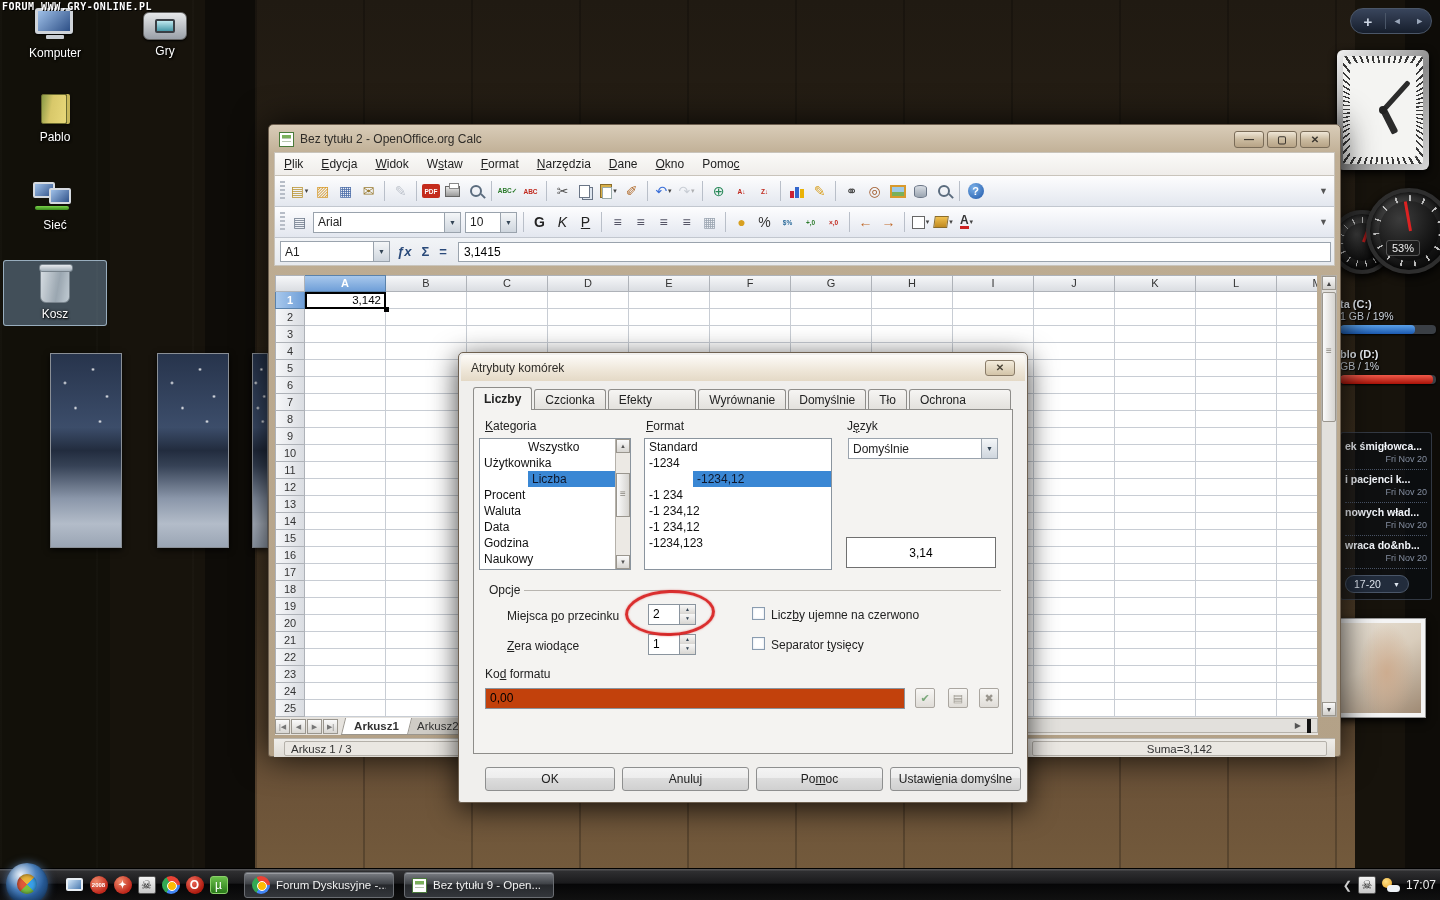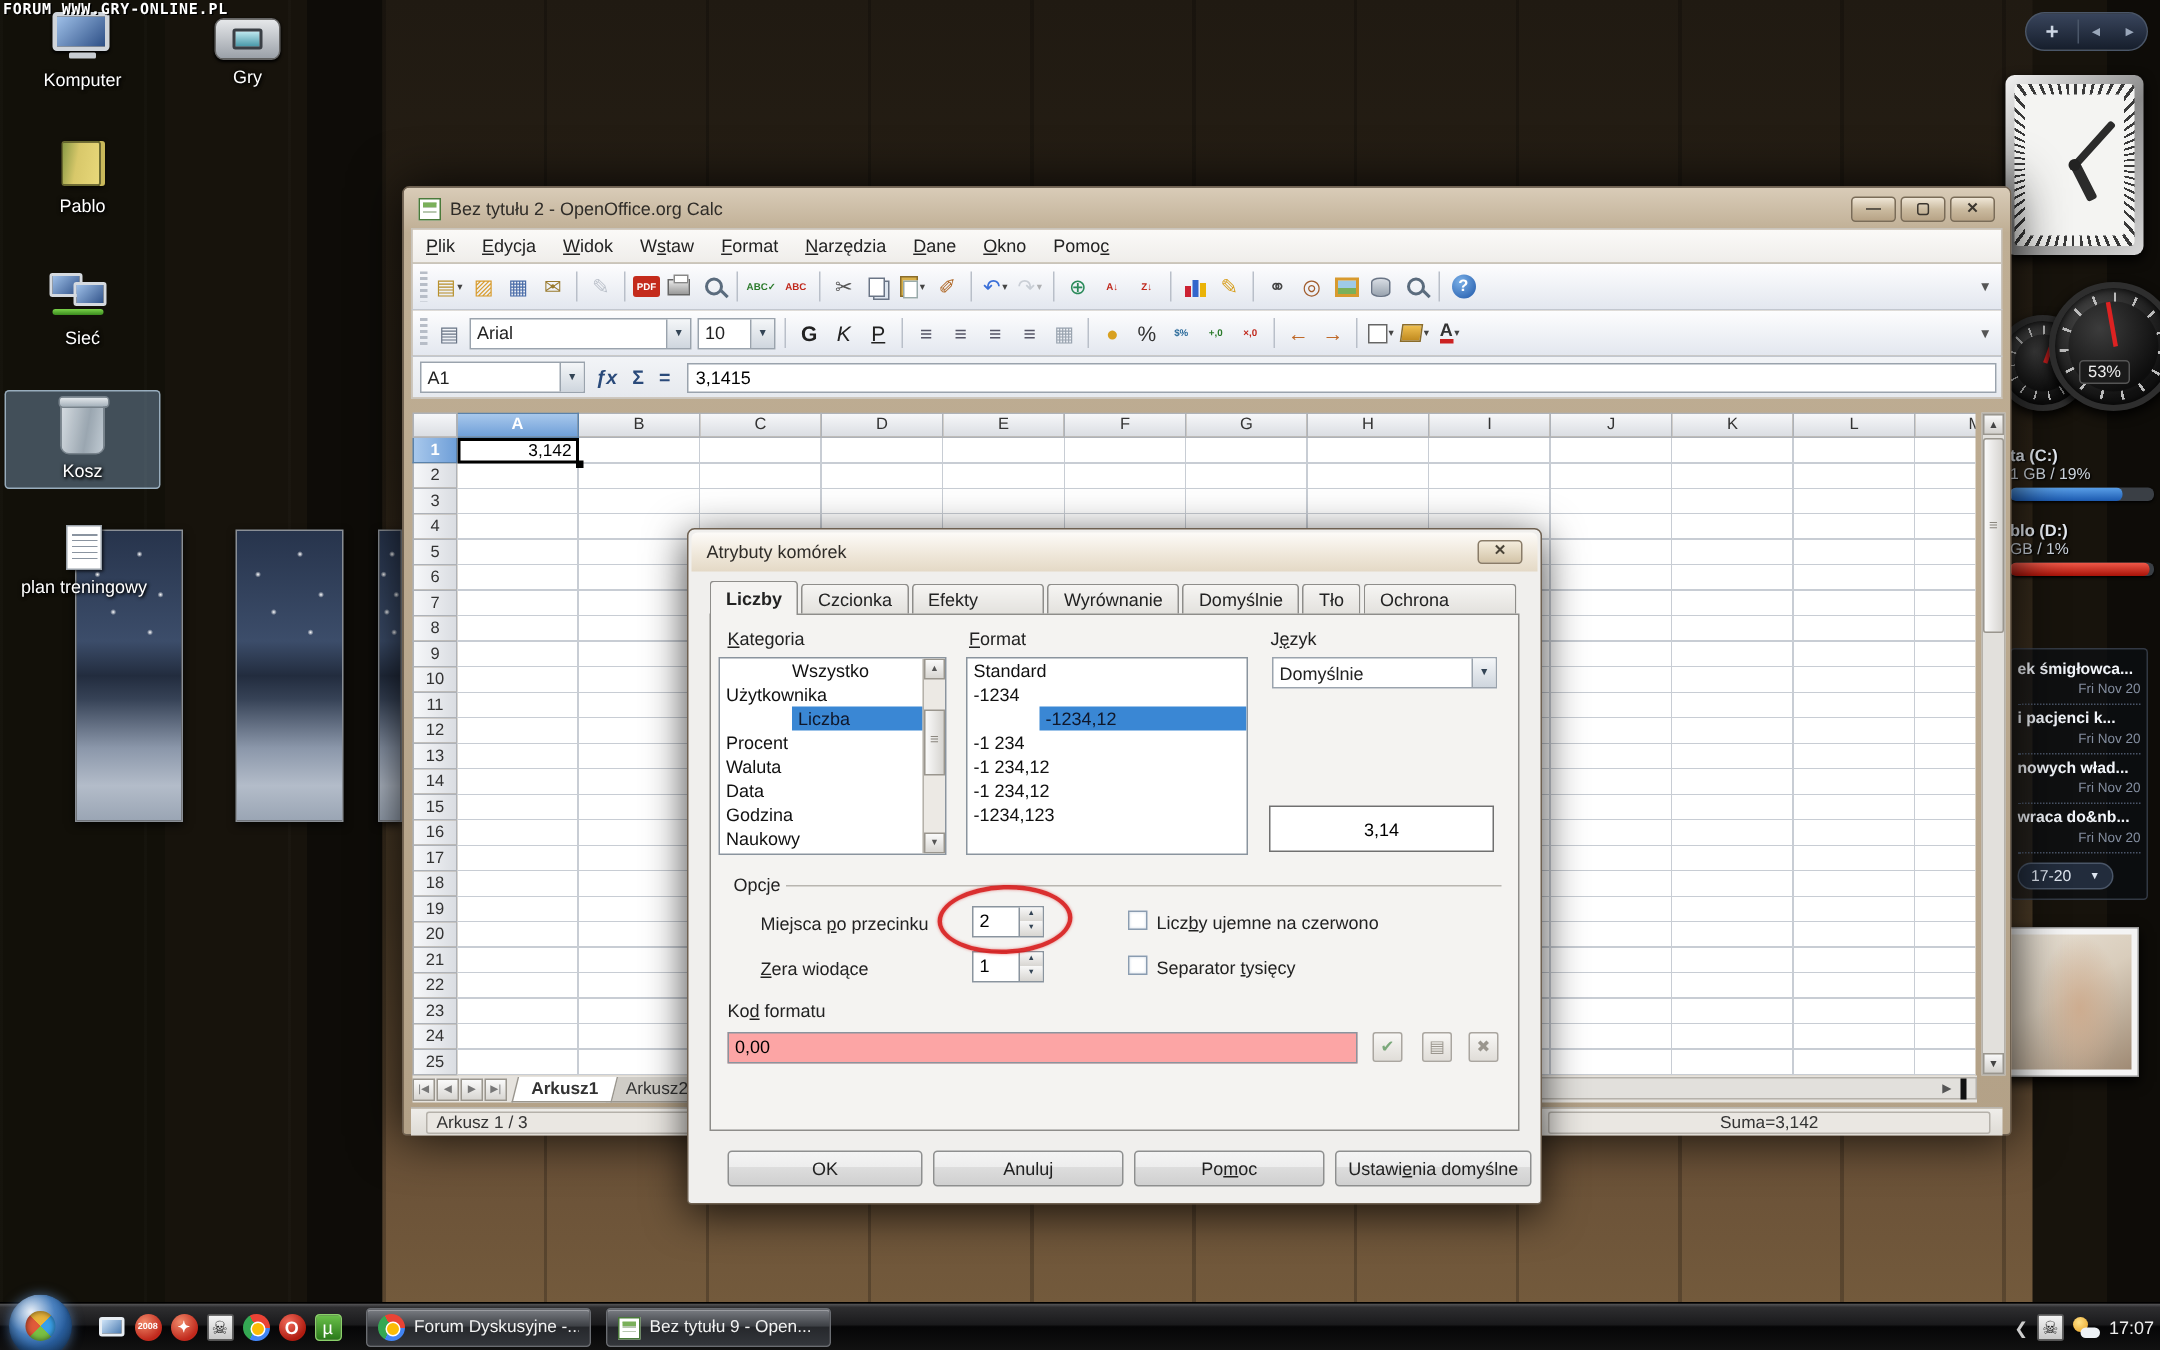--- a/index.html
+++ b/index.html
@@ -158,21 +158,21 @@
       font-size:11px; color:#333; text-align:center; line-height:15px; flex:0 0 auto; }
   .colhead.sel { background:linear-gradient(#a8c8ec,#6f9fd8); color:#fff; font-weight:bold; border-color:#5a82ab; }
   .rowheads { position:absolute; left:6px; top:19px; width:30px; }
   .rowhead { width:30px; height:17px; border:1px solid #aeb2b8; border-top:none; background:linear-gradient(90deg,#f6f7f9,#dadde2);
       font-size:11px; color:#333; text-align:center; line-height:16px; }
   .rowhead.sel { background:linear-gradient(90deg,#a8c8ec,#6f9fd8); color:#fff; font-weight:bold; border-color:#5a82ab; }
   .cells { position:absolute; left:36px; top:19px; width:1012px; height:425px; background:
       repeating-linear-gradient(to right, transparent 0 80px, #c8cdd4 80px 81px),
       repeating-linear-gradient(to bottom, transparent 0 16px, #c8cdd4 16px 17px), #fff; }
   .selcell { position:absolute; left:0; top:0; width:81px; height:17px; border:2px solid #000; background:#fff;
-      font-size:11.5px; display:flex; align-items:center; justify-content:flex-end; padding-right:3px; }
+      font-size:11.5px; display:flex; justify-content:flex-end; padding-right:3px; }
   .selhandle { position:absolute; left:79px; top:15px; width:5px; height:5px; background:#000; }
   .vscroll { position:absolute; right:3px; top:150px; width:16px; height:442px; background:#e2e0dc; border:1px solid #b5b1aa; }
   .sbtn { position:absolute; left:0; width:14px; height:14px; background:linear-gradient(#f8f8f8,#d2d0cc); border:1px solid #9a968e;
       font-size:7px; color:#444; text-align:center; line-height:13px; }
   .vthumb { position:absolute; left:0; top:16px; width:14px; height:130px; background:linear-gradient(90deg,#fafafa,#d6d4d0);
       border:1px solid #9a968e; border-radius:2px; }
   .vthumb:after { content:"≡"; position:absolute; left:3px; top:52px; color:#8a867e; font-size:10px; }
   .tabbar { position:absolute; left:6px; right:22px; top:592px; height:18px; background:#e6e3de; display:flex; align-items:center; }
   .navbtn { width:15px; height:15px; margin-right:1px; background:linear-gradient(#fafafa,#d8d6d2); border:1px solid #9a968e;
       font-size:7px; color:#777; text-align:center; line-height:13px; }
@@ -215,21 +215,21 @@
   .lbscroll .th:after { content:"≡"; position:absolute; left:3px; top:14px; color:#8a867e; font-size:10px; }
   .preview { position:absolute; background:#fff; border:1px solid #707070; font-size:12px; display:flex; align-items:center; justify-content:center; }
   .fieldset-line { position:absolute; height:1px; background:#b8b5b0; }
   .spin { position:absolute; width:48px; height:21px; background:#fff; border:1px solid #8a949e; font-size:12px; }
   .spin .sval { position:absolute; left:4px; top:2px; }
   .spin .sbtns { position:absolute; right:0; top:0; bottom:0; width:16px; border-left:1px solid #8a949e; }
   .spin .su,.spin .sd { position:absolute; left:0; width:15px; height:10px; background:linear-gradient(#f8f8f8,#d8d6d2);
       font-size:5px; color:#345; text-align:center; line-height:9px; }
   .spin .su { top:0; border-bottom:1px solid #b5b1aa; } .spin .sd { bottom:0; }
   .chk { position:absolute; width:13px; height:13px; background:#fff; border:1px solid #8a9cb0; box-shadow:inset 0 0 2px #cdd8e4; }
-  .codefield { position:absolute; background:#fca5a5; border:1px solid #8a949e; font-size:12px; padding:2px 4px; }
+  .codefield { position:absolute; background:#c2410c; border:1px solid #8a949e; font-size:12px; padding:2px 4px; }
   .minibtn { position:absolute; width:20px; height:20px; border:1px solid #aaa6a0; border-radius:2px;
       background:linear-gradient(#f8f7f5,#e0ddd8); color:#9a968e; font-size:11px; text-align:center; line-height:18px; }
   .dlg-btn { position:absolute; height:24px; border:1px solid #8e8f8f; border-radius:3px; font-size:12px; color:#222;
       background:linear-gradient(#f4f4f4,#ededed 45%,#dddddd 46%,#d0d0d0); text-align:center; line-height:22px; }
   .red-ellipse { position:absolute; left:625px; top:590px; width:90px; height:46px; z-index:12;
       border:3.5px solid rgba(215,25,25,.9); border-radius:50%; transform:rotate(-2deg);
       box-shadow:0 0 2px rgba(215,25,25,.5), inset 0 0 2px rgba(215,25,25,.5); }
 
   
   .taskbar { position:absolute; left:0; bottom:0; width:1440px; height:32px; z-index:20;
@@ -303,24 +303,20 @@
         <div class="m1"></div>
         <div class="m2"></div>
         <div class="cable"></div>
       </div>
     <div class="lbl">Sieć</div>
   </div>
   <div class="dicon selected" style="left:3px;top:260px;">
     <div class="art art-bin"></div>
     <div class="lbl">Kosz</div>
   </div>
-  <div class="dicon" style="left:0px;top:350px;width:112px;">
-    <div class="art art-doc"></div>
-    <div class="lbl">plan treningowy</div>
-  </div>
 
   <div class="thumb" style="left:50px;top:353px;"></div>
   <div class="thumb" style="left:157px;top:353px;"></div>
   <div class="thumb" style="left:252px;top:353px;width:16px;"></div>
 
   <div class="gadget-pill">
     <div class="plus">+</div>
     <div class="div"></div>
     <div class="arr">◄</div>
     <div class="arr">►</div>

